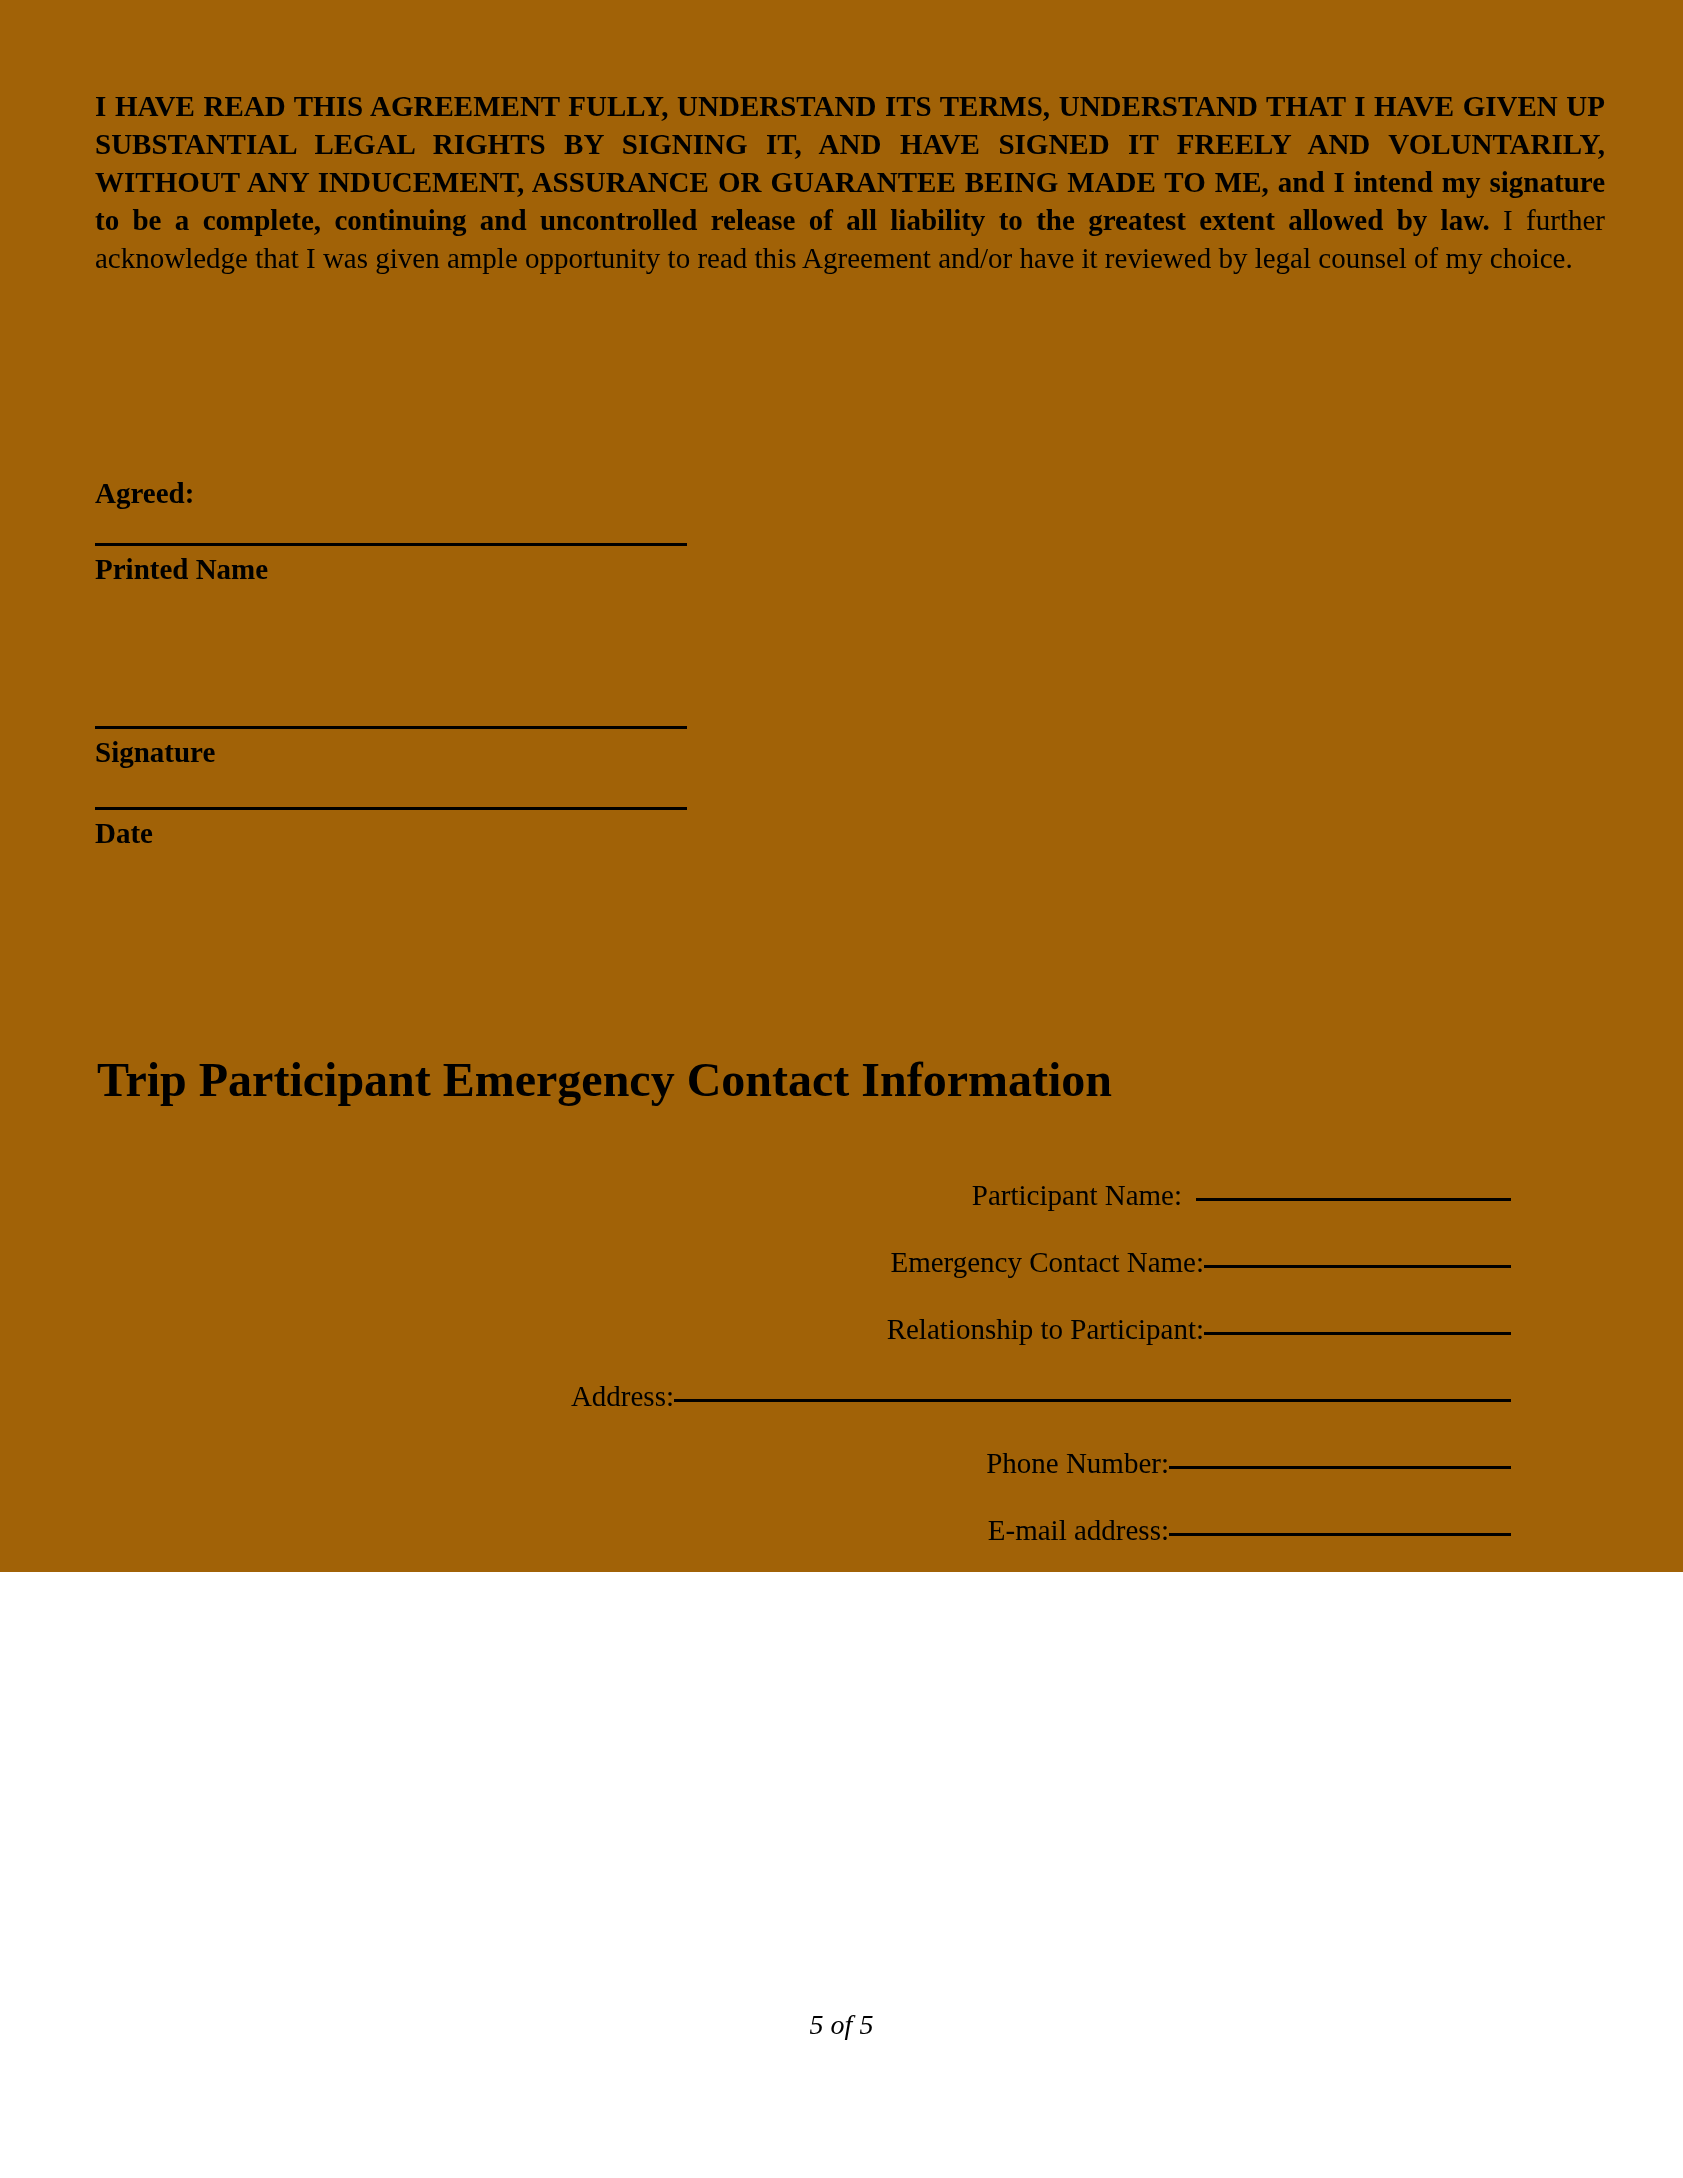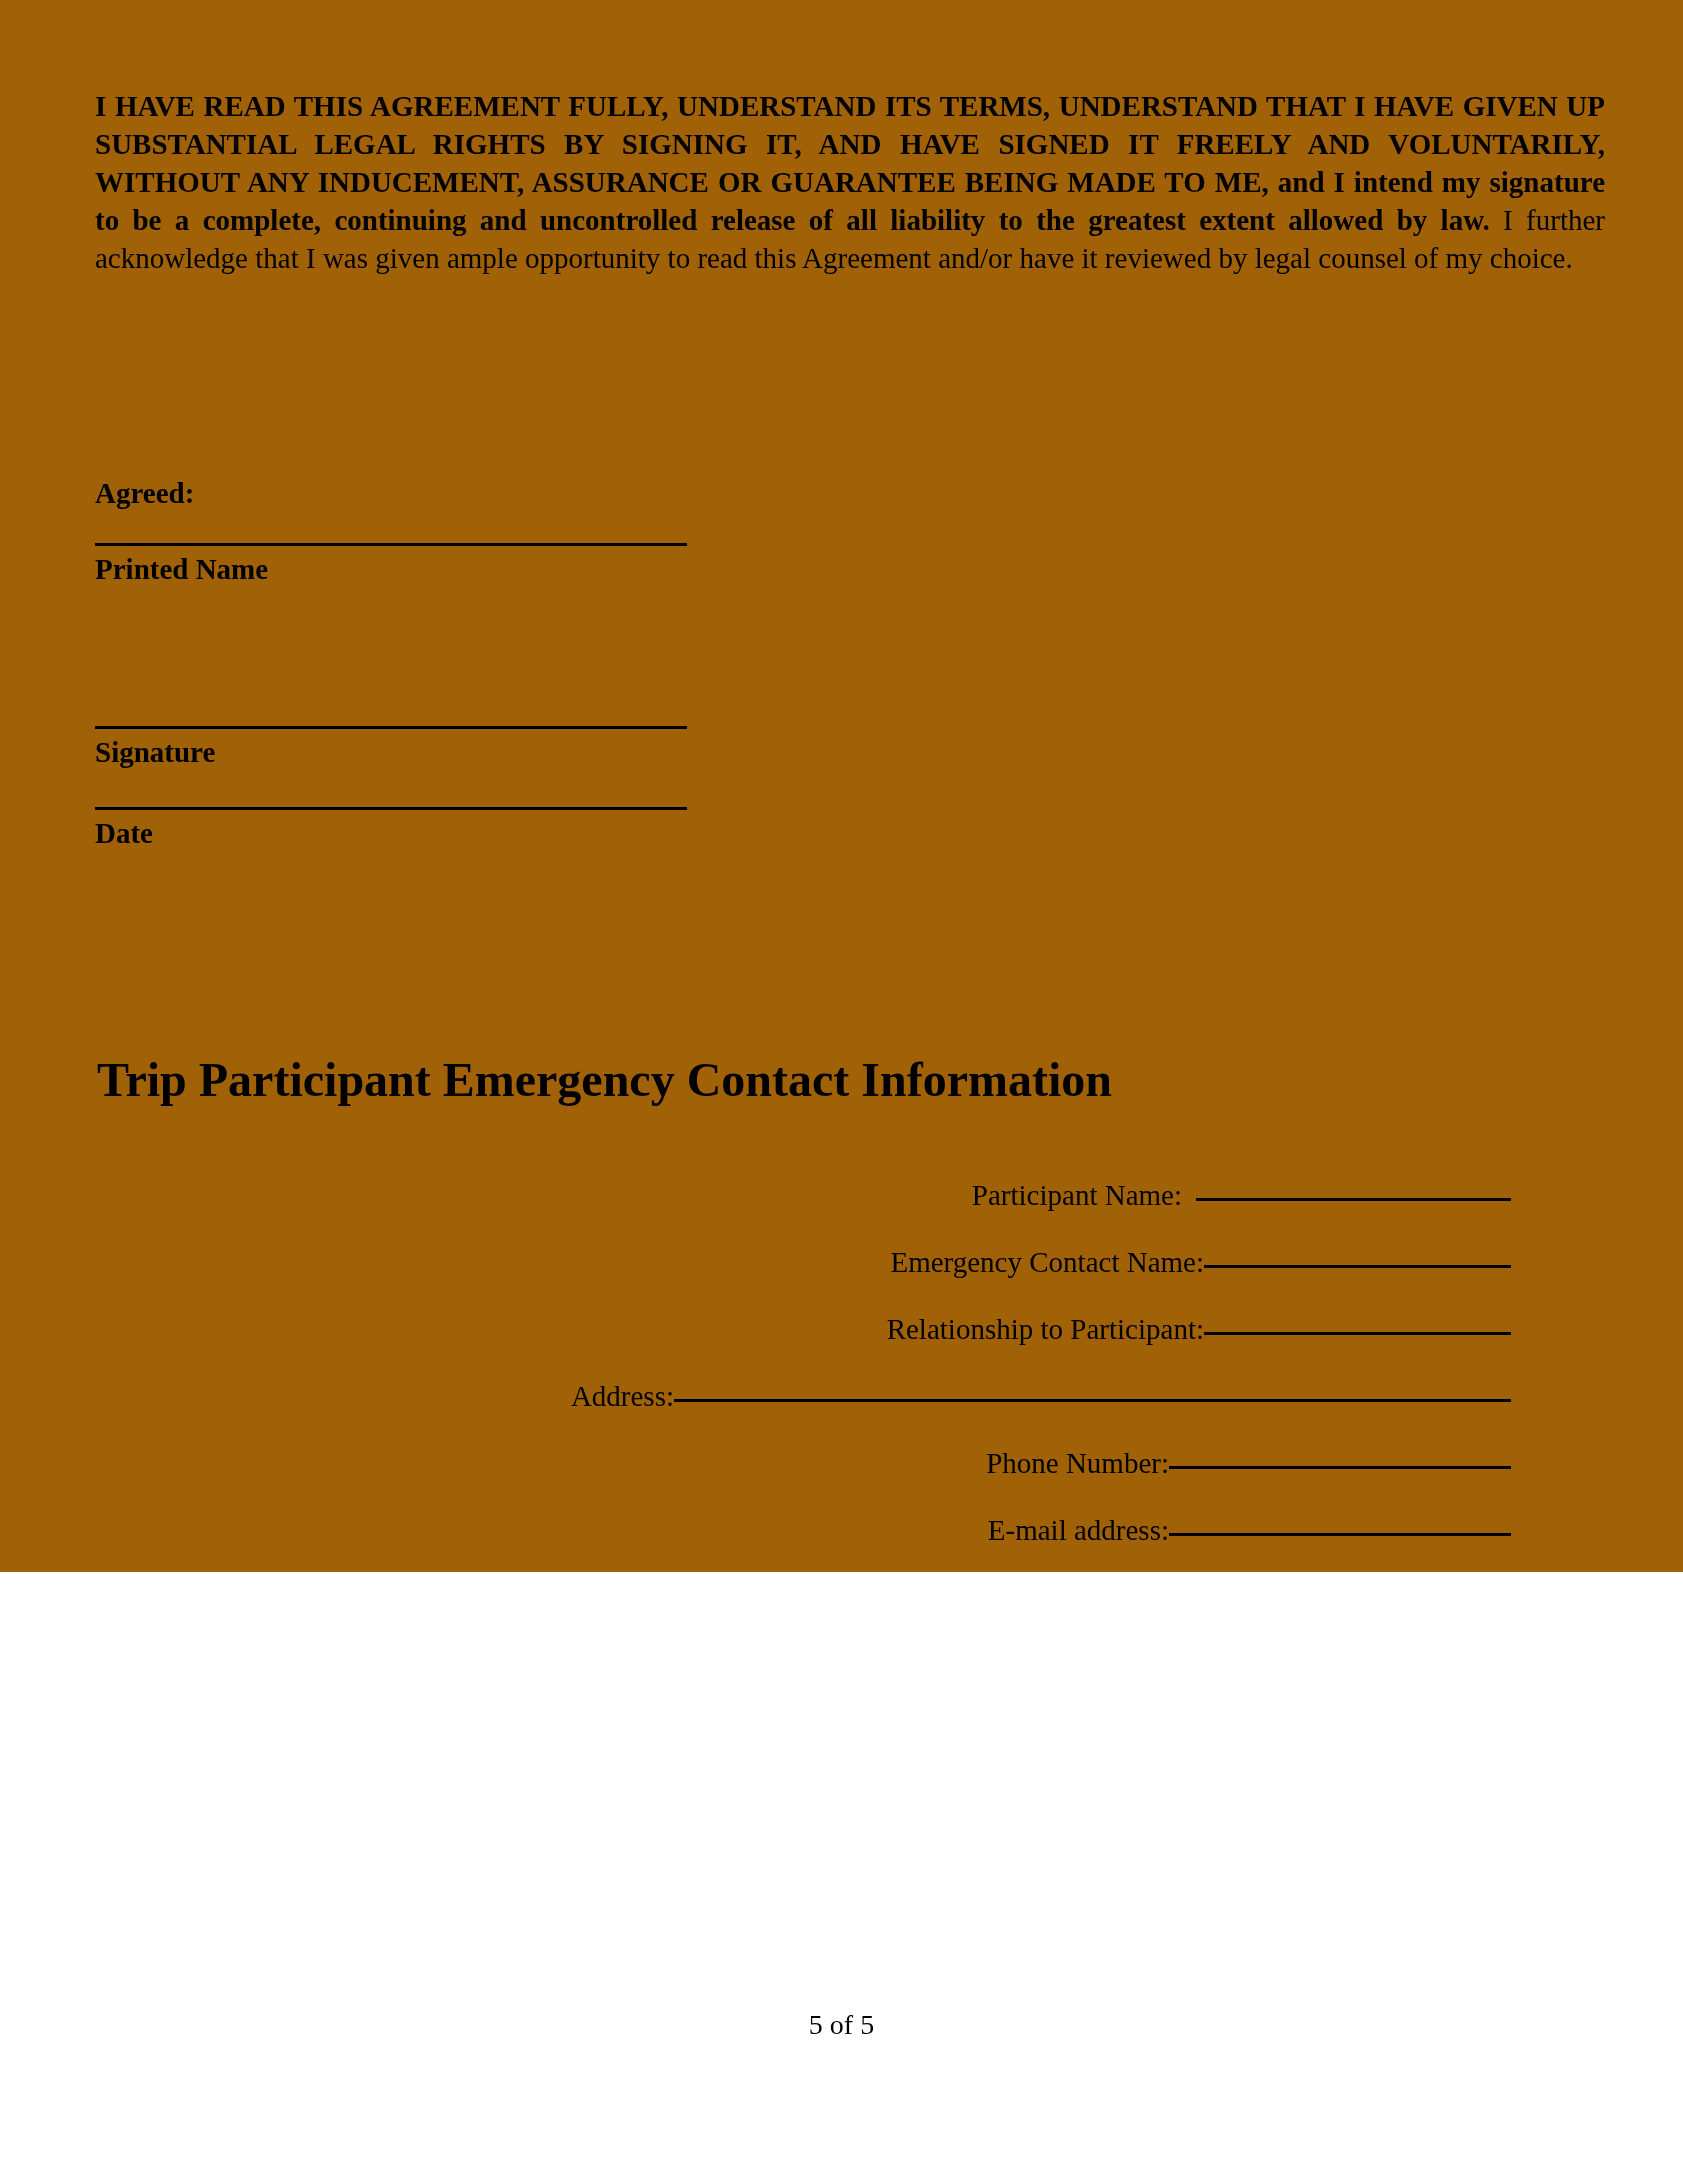--- a/index.html
+++ b/index.html
@@ -124,20 +124,21 @@
 
   
   .page-footer {
     position: absolute;
     left: 0;
     top: 2008px;
     width: 1683px;
     text-align: center;
     font-size: 28px;
     line-height: 34px;
+    font-style: italic;
   }
 </style>
 </head>
 <body>
 
 <div class="page">
 
   <div class="content">
 
     <p class="ack-paragraph"><span class="caps-bold">I HAVE READ THIS AGREEMENT FULLY, UNDERSTAND ITS TERMS, UNDERSTAND THAT I HAVE GIVEN UP SUBSTANTIAL LEGAL RIGHTS BY SIGNING IT, AND HAVE SIGNED IT FREELY AND VOLUNTARILY, WITHOUT ANY INDUCEMENT, ASSURANCE OR GUARANTEE BEING MADE TO ME,</span><span class="mixed-bold"> and I intend my signature to be a complete, continuing and uncontrolled release of all liability to the greatest extent allowed by law.</span><span class="tail">  I further acknowledge that I was given ample opportunity to read this Agreement and/or have it reviewed by legal counsel of my choice.</span></p>

